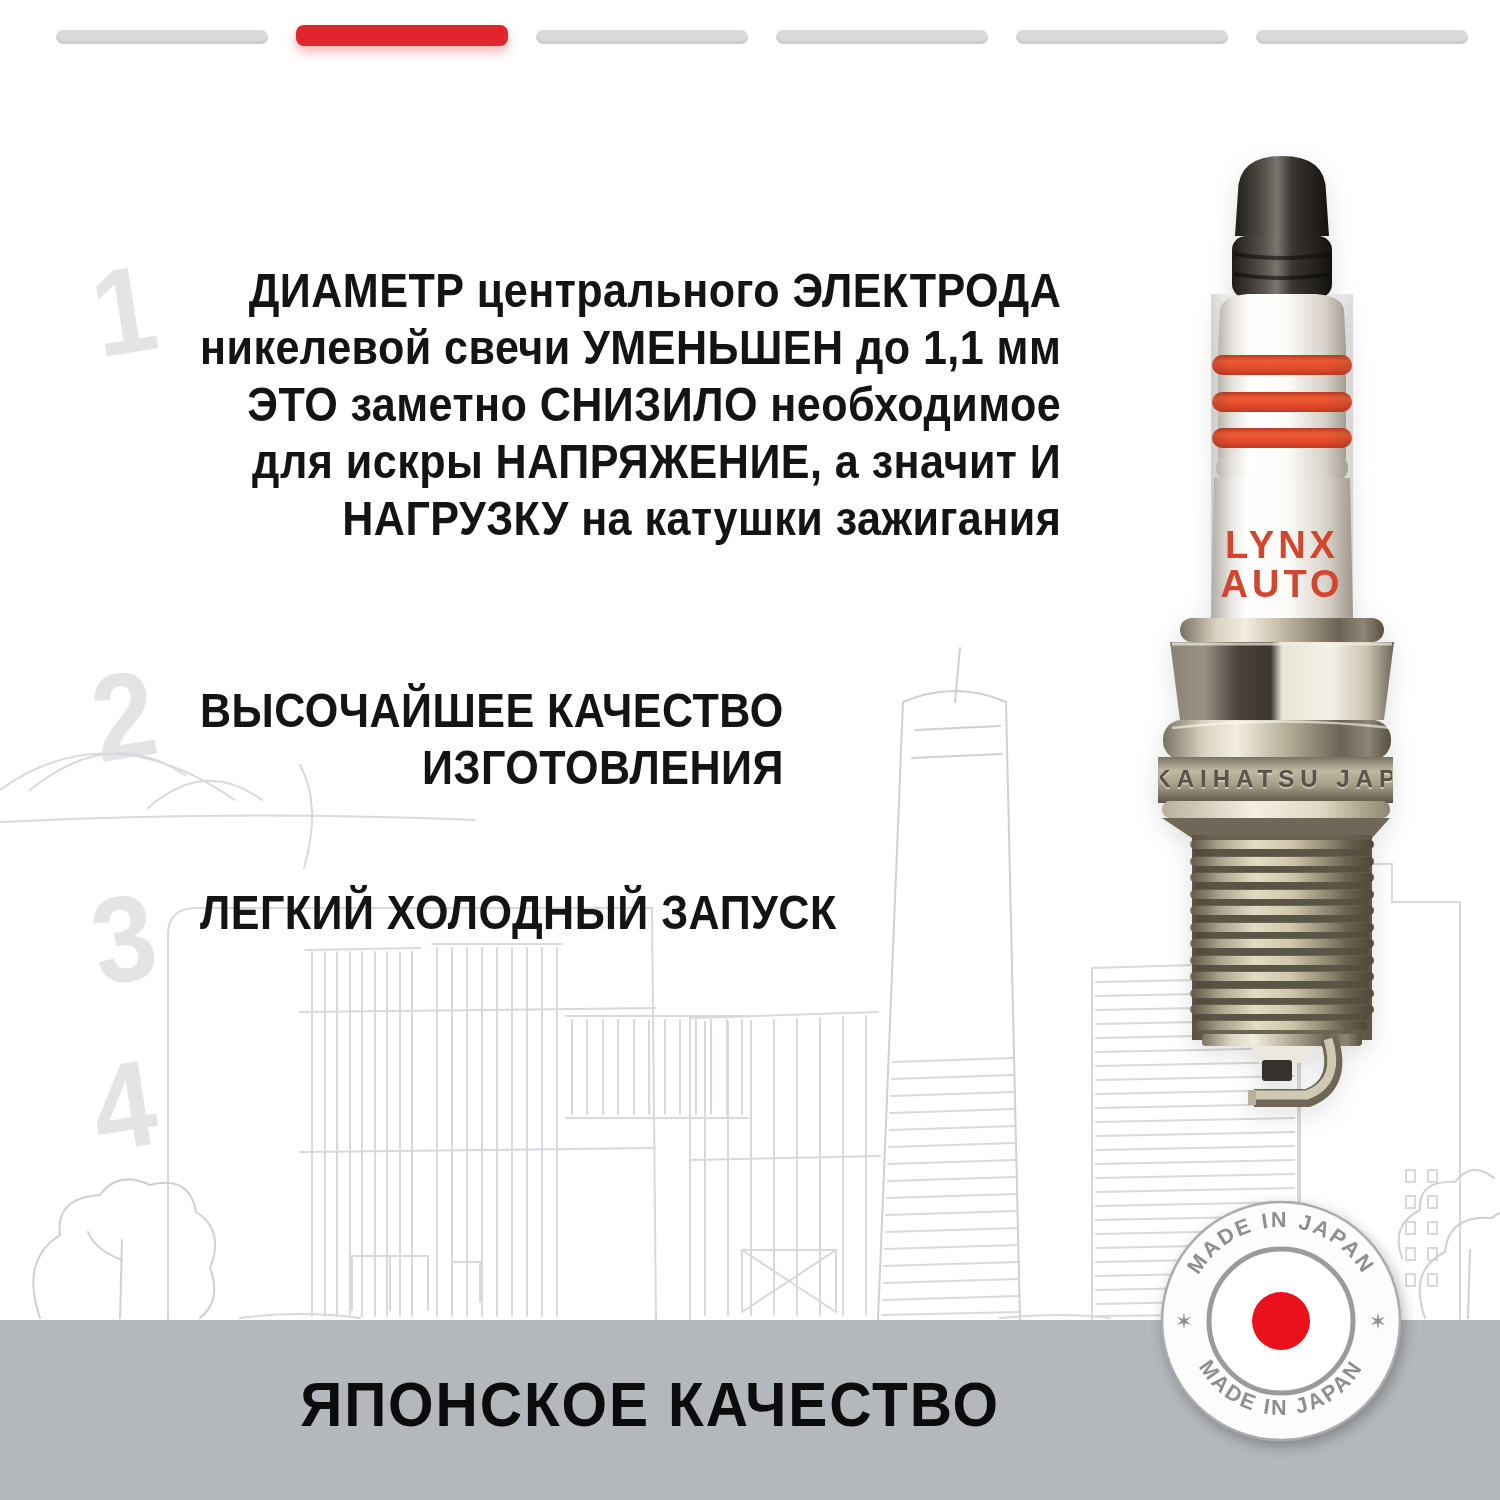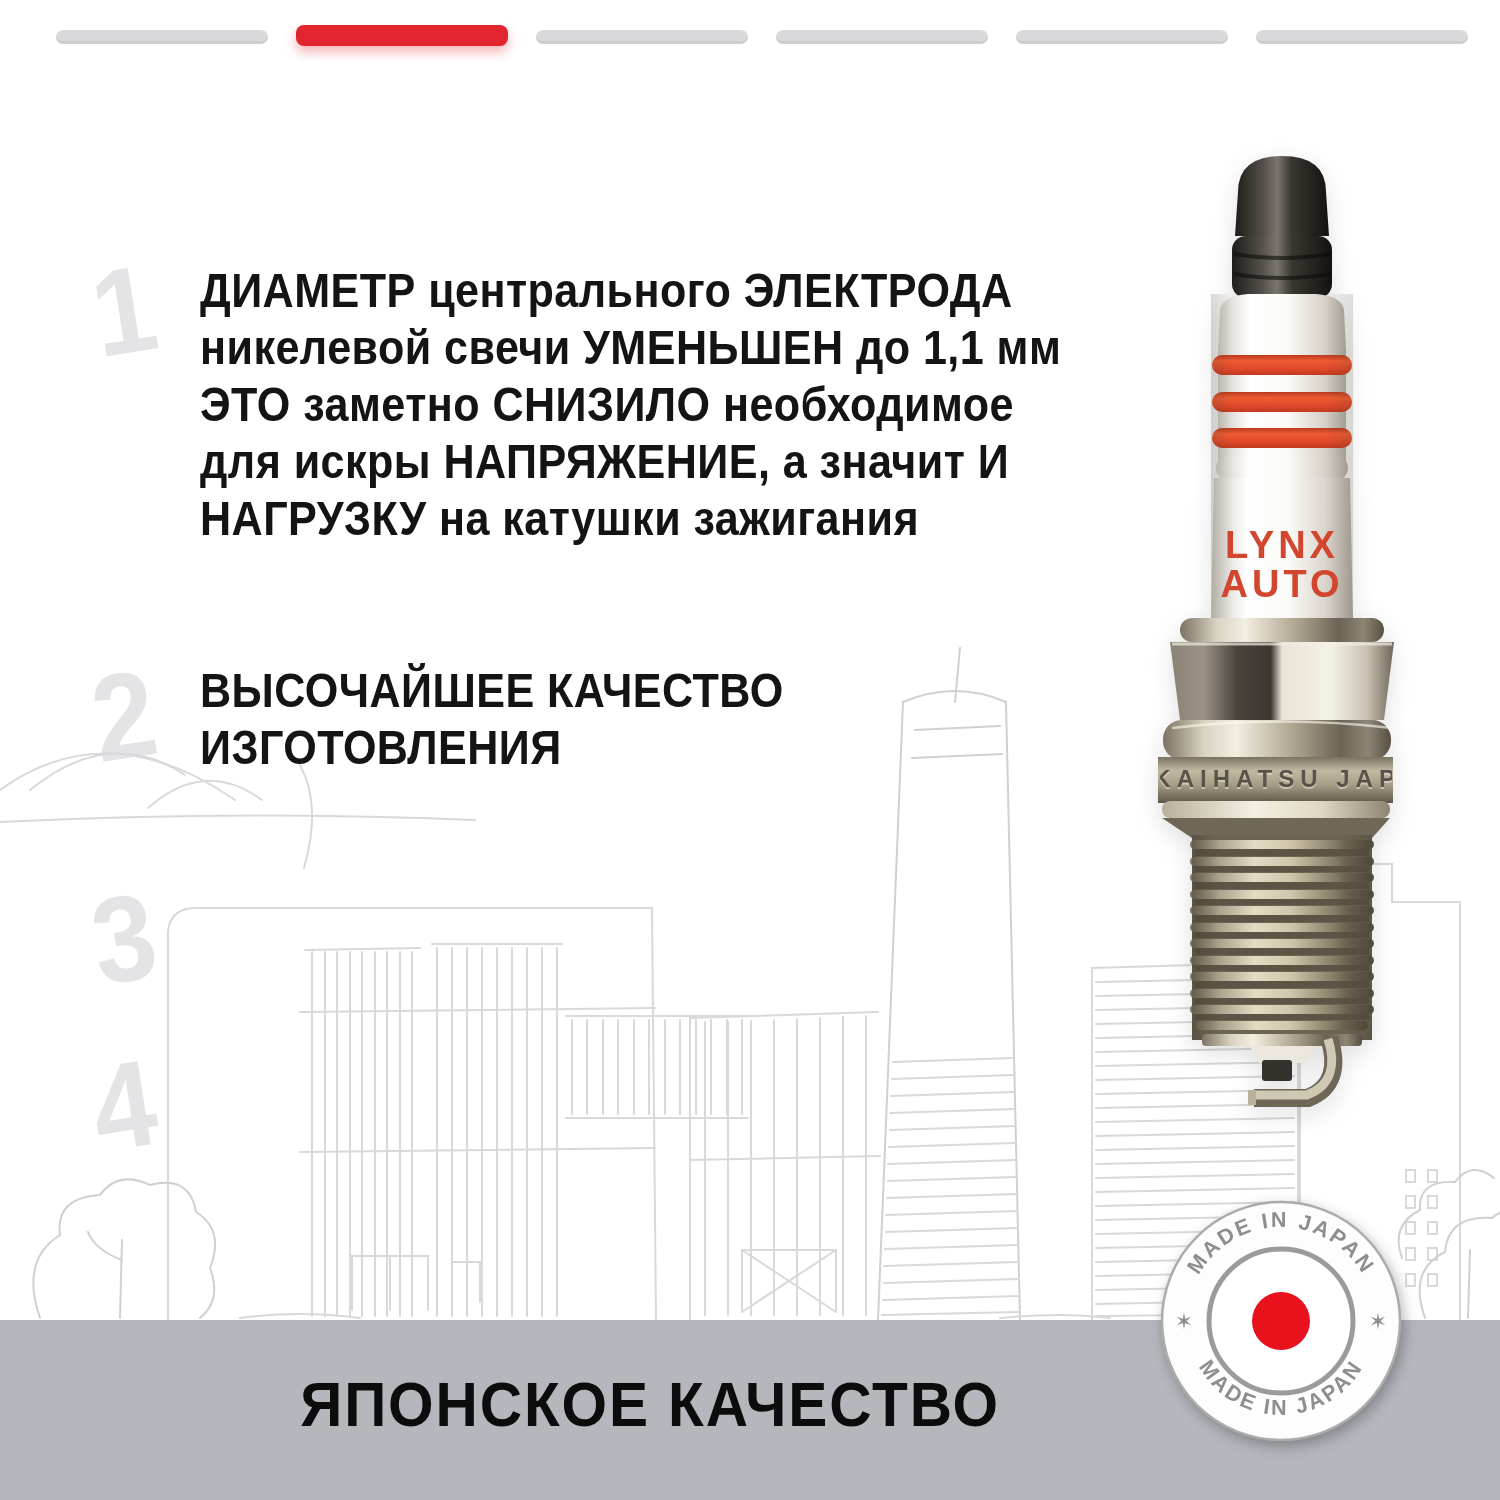--- a/index.html
+++ b/index.html
@@ -12,21 +12,21 @@
   .seg.active{top:25px;height:21px;border-radius:8px;background:#e0252f;
        box-shadow:0 6px 12px rgba(224,37,47,.35);}
 
   
   .sketch{position:absolute;left:0;top:0;z-index:2;}
 
   
   .feat-num{position:absolute;left:68px;width:112px;text-align:center;z-index:1;
             font-size:122px;line-height:1;font-weight:bold;color:#e4e4e7;
             transform:rotate(-9deg) scaleX(.92);}
-  .feat-text{position:absolute;left:200px;z-index:3;color:#141414;font-weight:bold;}
+  .feat-text{position:absolute;left:200px;z-index:3;color:#141414;font-weight:bold;text-align:right;}
   .tline{white-space:nowrap;font-size:49px;line-height:57px;
          transform:scaleX(.88);transform-origin:left center;letter-spacing:.5px;}
 
   
   .plug{position:absolute;left:1132px;top:150px;z-index:4;
         filter:drop-shadow(0 8px 12px rgba(0,0,0,.12));}
 
   
   .band{position:absolute;left:0;top:1320px;width:1500px;height:180px;background:#b4b7bc;z-index:5;}
   .band-title{position:absolute;left:200px;top:1368px;width:900px;z-index:6;text-align:center;
@@ -106,23 +106,26 @@
     </g>
   </svg>
 
   <div class="feat-text" style="top:262px">
     <div class="tline">ДИАМЕТР центрального ЭЛЕКТРОДА</div>
     <div class="tline">никелевой свечи УМЕНЬШЕН до 1,1 мм</div>
     <div class="tline">ЭТО заметно СНИЗИЛО необходимое</div>
     <div class="tline">для искры НАПРЯЖЕНИЕ, а значит И</div>
     <div class="tline">НАГРУЗКУ на катушки зажигания</div>
   </div>
-  <div class="feat-text" style="top:662px">
+  <div class="feat-text" style="top:682px">
     <div class="tline">ВЫСОЧАЙШЕЕ КАЧЕСТВО</div>
     <div class="tline">ИЗГОТОВЛЕНИЯ</div>
+  </div>
+  <div class="feat-text" style="top:884px">
+    <div class="tline">ЛЕГКИЙ ХОЛОДНЫЙ ЗАПУСК</div>
   </div>
 
   <svg class="plug" width="300" height="1010" viewBox="0 0 300 1010">
     <defs>
       <linearGradient id="gDark" x1="0" y1="0" x2="1" y2="0">
         <stop offset="0" stop-color="#1f1c19"></stop>
           <stop offset=".3" stop-color="#55504a"></stop>
         <stop offset=".45" stop-color="#7a756e"></stop>
           <stop offset=".6" stop-color="#3a3631"></stop>
         <stop offset="1" stop-color="#141210"></stop>

